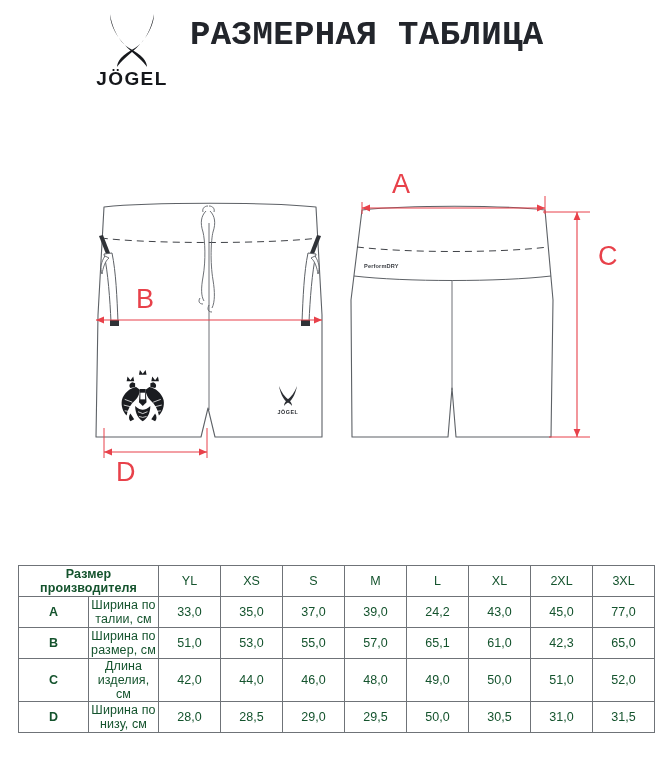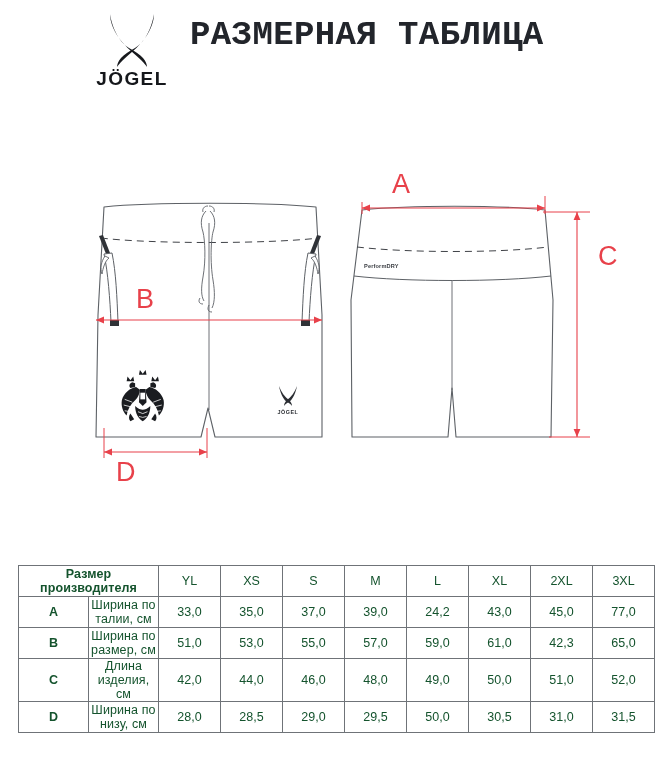--- a/index.html
+++ b/index.html
@@ -306,21 +306,21 @@
         <td class="val">77,0</td>
       </tr>
 
       <tr>
         <td class="letter-col">B</td>
         <td class="desc-col">Ширина по размер, см</td>
         <td class="val">51,0</td>
         <td class="val">53,0</td>
         <td class="val">55,0</td>
         <td class="val">57,0</td>
-        <td class="val">59,0</td>
+        <td class="val">65,1</td>
         <td class="val">61,0</td>
         <td class="val">42,3</td>
         <td class="val">65,0</td>
       </tr>
 
       <tr>
         <td class="letter-col">C</td>
         <td class="desc-col">Длина изделия, см</td>
         <td class="val">42,0</td>
         <td class="val">44,0</td>

